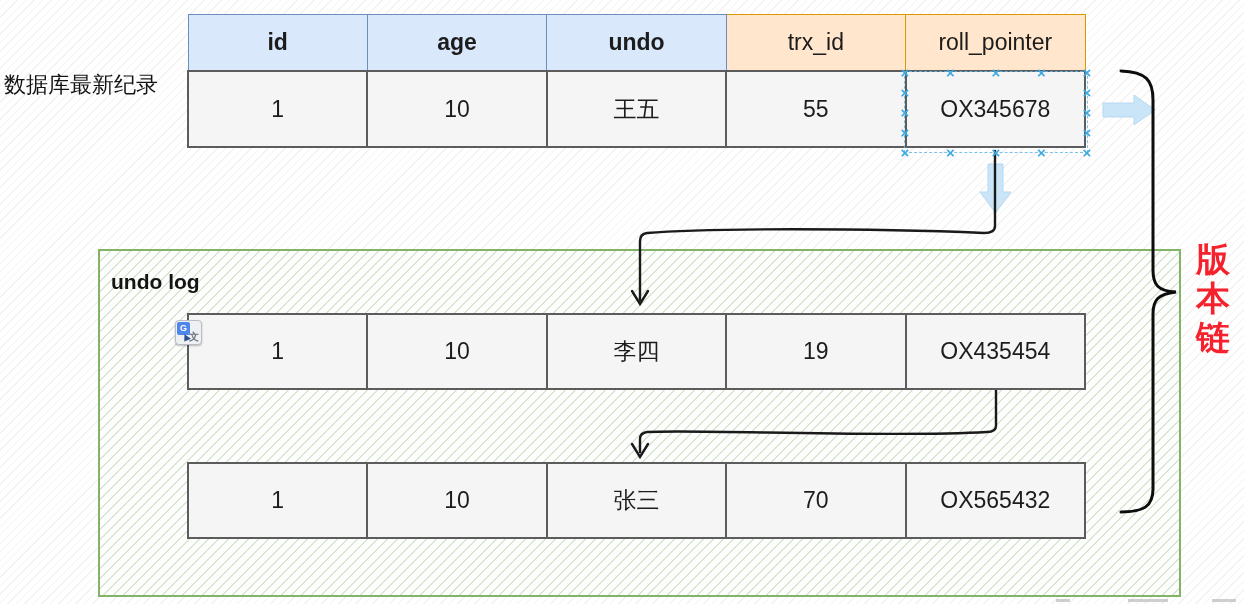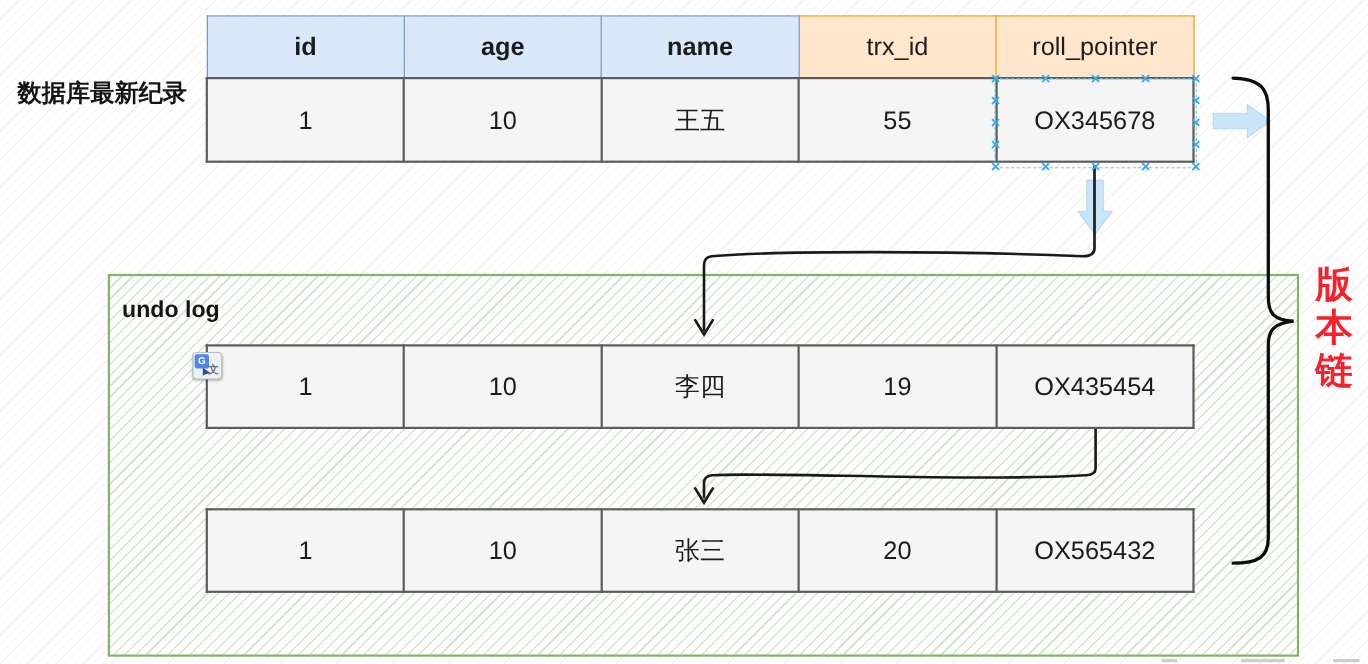--- a/index.html
+++ b/index.html
@@ -6,21 +6,21 @@
   .canvas {
     position:relative; width:1244px; height:604px; overflow:hidden;
     font-family:"Liberation Sans","DejaVu Sans",sans-serif;
     background:
       repeating-linear-gradient(135deg, rgba(190,158,158,0.14) 0px, rgba(190,158,158,0.14) 1px, rgba(0,0,0,0) 1px, rgba(0,0,0,0) 6px),
       #ffffff;
   }
   .svg-layer { position:absolute; left:0; top:0; width:1244px; height:604px; pointer-events:none; }
 
   
-  .latest-label { position:absolute; left:16px; top:70px; font-size:22px; font-weight:700; color:#141414; }
+  .latest-label { position:absolute; left:4px; top:70px; font-size:22px; font-weight:400; color:#141414; }
   .undo-label { position:absolute; left:111px; top:270px; font-size:21px; font-weight:700; color:#141414; }
   .version-chain {
     position:absolute; left:1194px; top:240px; width:38px;
     font-size:34px; font-weight:700; color:#f5222d;
     line-height:1.14; text-align:center; word-break:break-all;
   }
 
   
   .undo-box {
     position:absolute; left:98px; top:249px; width:1079px; height:344px;
@@ -98,21 +98,21 @@
     <path d="M 1121 71 C 1146 72 1153 80 1153 100 L 1153 270 C 1153 285 1158 291 1176 292 C 1158 294 1153 300 1153 314 L 1153 489 C 1153 506 1144 512 1121 512" fill="none" stroke="#0d0d0d" stroke-width="3" stroke-linecap="round"></path>
   </svg>
 
   <div class="latest-label">数据库最新纪录</div>
 
   <table class="tbl tbl-main">
     <tbody>
         <tr>
       <td class="th-blue">id</td>
       <td class="th-blue">age</td>
-      <td class="th-blue">name</td>
+      <td class="th-blue">undo</td>
       <td class="th-orange">trx_id</td>
       <td class="th-orange">roll_pointer</td>
     </tr>
     <tr>
       <td class="dc">1</td>
       <td class="dc">10</td>
       <td class="dc">王五</td>
       <td class="dc">55</td>
       <td class="dc">OX345678</td>
     </tr>
@@ -151,21 +151,21 @@
     </tr>
   </tbody>
     </table>
 
   <table class="tbl tbl-undo-b">
     <tbody>
         <tr>
       <td class="dc">1</td>
       <td class="dc">10</td>
       <td class="dc">张三</td>
-      <td class="dc">20</td>
+      <td class="dc">70</td>
       <td class="dc">OX565432</td>
     </tr>
   </tbody>
     </table>
 
   <div class="gt-icon">
     <span class="gt-g">G</span>
     <span class="gt-arrow"></span>
     <span class="gt-wen">文</span>
   </div>

